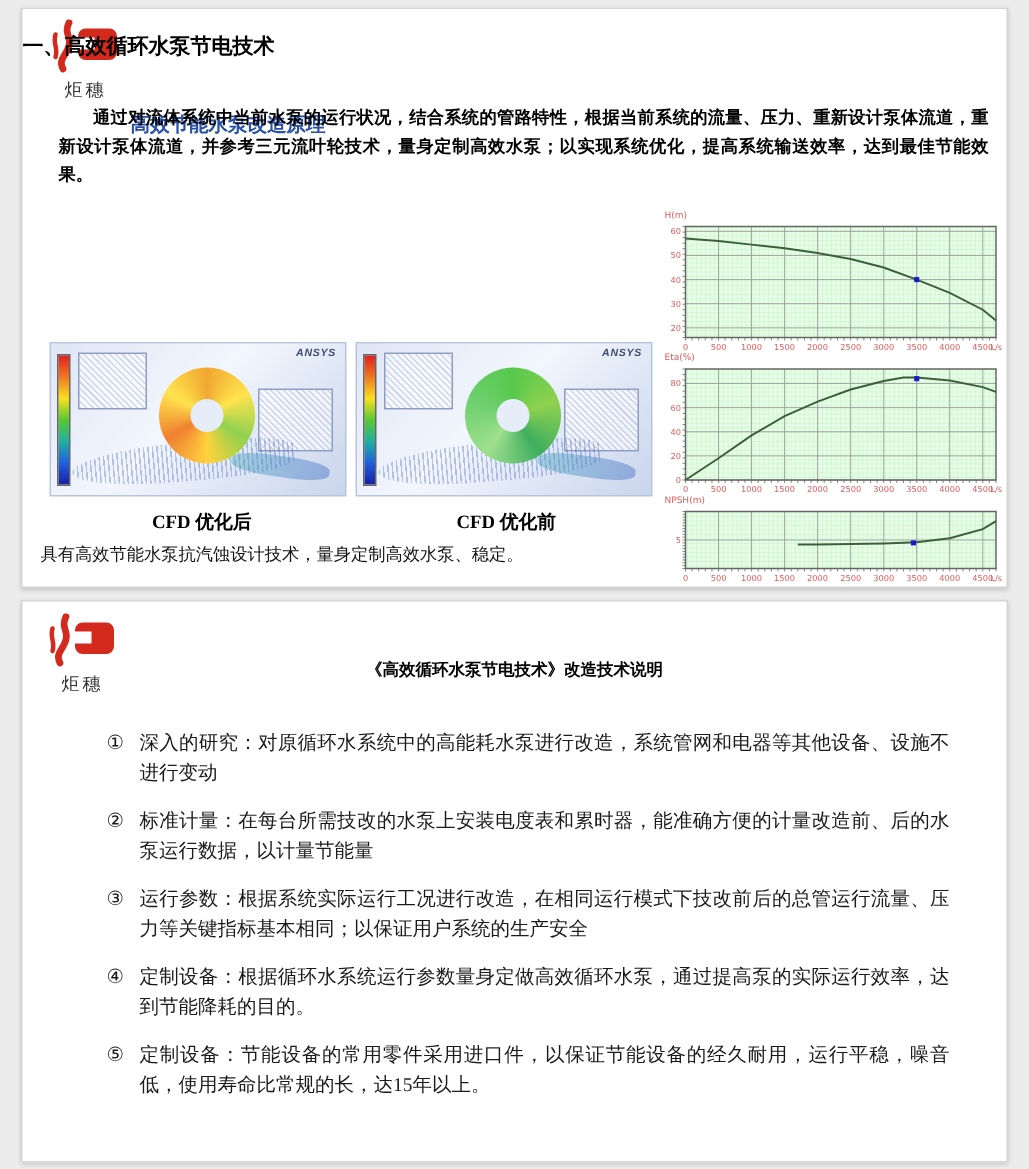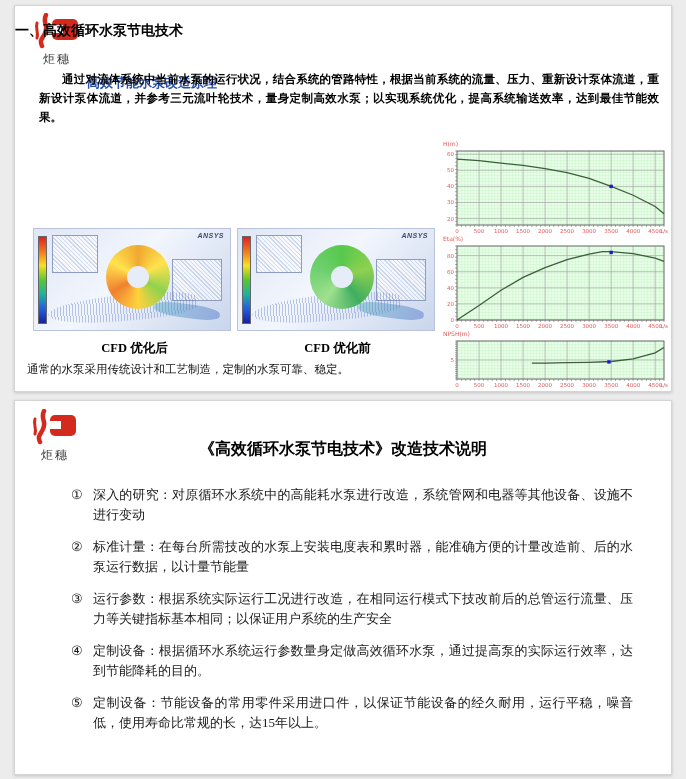--- a/index.html
+++ b/index.html
@@ -82,21 +82,21 @@
 
   
   .charts-col{position:absolute;left:428px;top:134px;width:232px;display:flex;flex-direction:column;}
   .chart-block{margin-bottom:1px;}
   .chart-ylab{font-family:"DejaVu Sans",sans-serif;font-size:6px;color:#e05a5a;height:8px;line-height:8px;}
   svg.chart{display:block;}
 
   
   .p2-title{
     position:absolute;left:0;right:0;top:38px;text-align:center;
-    font-family:"Liberation Sans",sans-serif;font-weight:bold;font-size:16px;color:#000;
+    font-family:"Liberation Sans",sans-serif;font-weight:bold;font-size:11px;color:#000;
   }
   .p2-list{position:absolute;left:56px;right:38px;top:84px;}
   .item{display:flex;margin-bottom:13px;}
   .item .num{width:22px;flex:none;font-size:13px;line-height:1.5;}
   .item .itxt{flex:1;font-size:13px;line-height:1.5;text-align:justify;}
 </style>
 </head>
 <body>
 
 <div class="panel" id="panel1">
@@ -138,21 +138,21 @@
           <div class="cfd-hole"></div>
         </div>
     </div>
   </div>
 
   <div class="cfd-captions">
     <div class="cfd-caption">CFD 优化后</div>
     <div class="cfd-caption">CFD 优化前</div>
   </div>
 
-  <div class="p1-footer">通常的水泵采用传统设计和工艺制造，定制的水泵可靠、稳定。</div>
+  <div class="p1-footer">具有高效节能水泵抗汽蚀设计技术，量身定制高效水泵、稳定。</div>
 
   <div class="charts-col">
     <div class="chart-block">
       <div class="chart-ylab">H(m)</div>
       <svg class="chart" width="226" height="86">
           <defs>
             <pattern id="grid0" width="3" height="3" patternUnits="userSpaceOnUse">
               <rect width="3" height="3" fill="#e8fde8"></rect>
               <path d="M3 0H0V3" fill="none" stroke="#b2f0b2" stroke-width="0.5"></path>
             </pattern>

